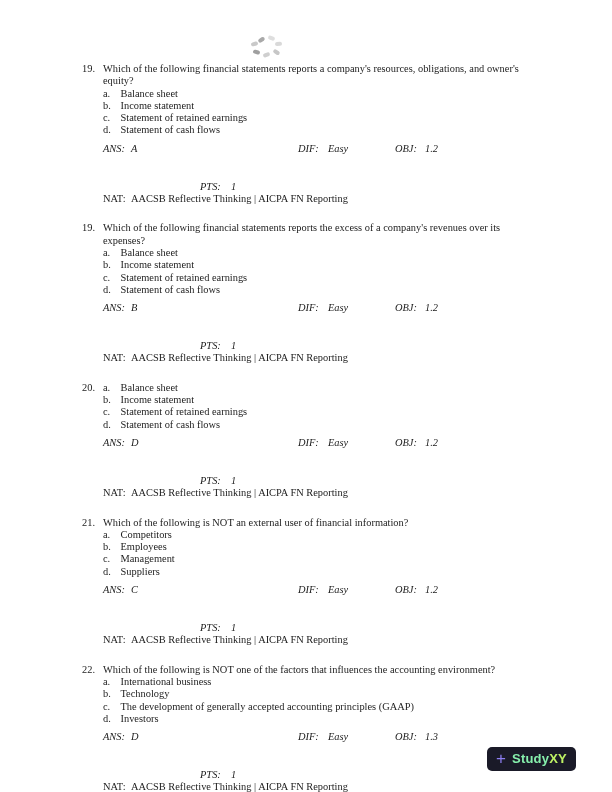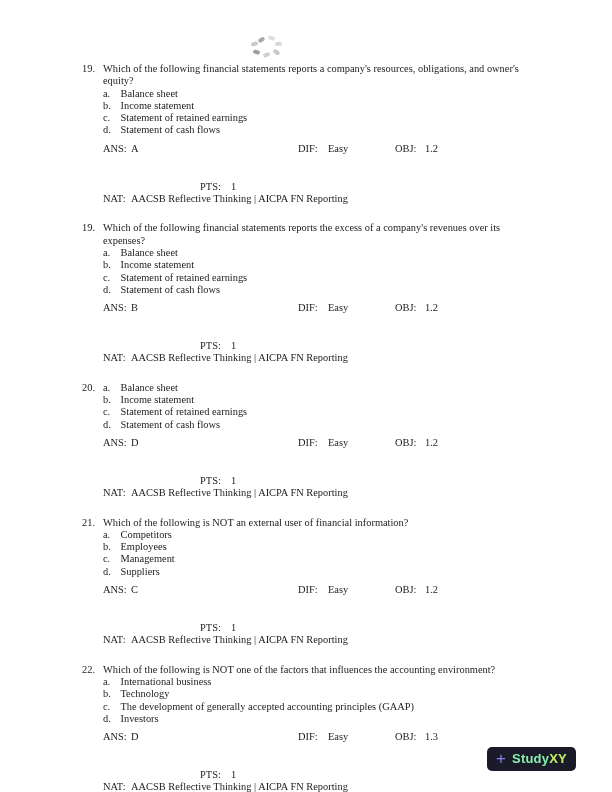--- a/index.html
+++ b/index.html
@@ -31,21 +31,21 @@
 
   
   .content { position:absolute; left:82px; top:63px; width:470px; }
   .question { display:flex; margin-bottom:17px; }
   .qnum { width:21px; flex:none; }
   .qbody { flex:1; min-width:0; }
   .qtext { white-space:pre-line; }
   .opt { display:flex; }
   .opt .letter { width:17.5px; flex:none; }
   .ansrow { display:flex; margin-top:6px; }
-  .col { flex:none; }
+  .col { flex:none;font-style:italic; }
   .c1 { width:97px; } .c2 { width:98px; } .c3 { width:97px; } .c4 { flex:1; }
   .lbl { display:inline-block; }
   .w-ans { width:28px; } .w-pts { width:31px;margin-top:38px; } .w-dif { width:30px; }
   .w-obj { width:30px; } .w-nat { width:28px; }
   .natrow { }
 
   
   .badge {
     position:absolute; left:487px; top:747px;
     width:89px; height:24px;

